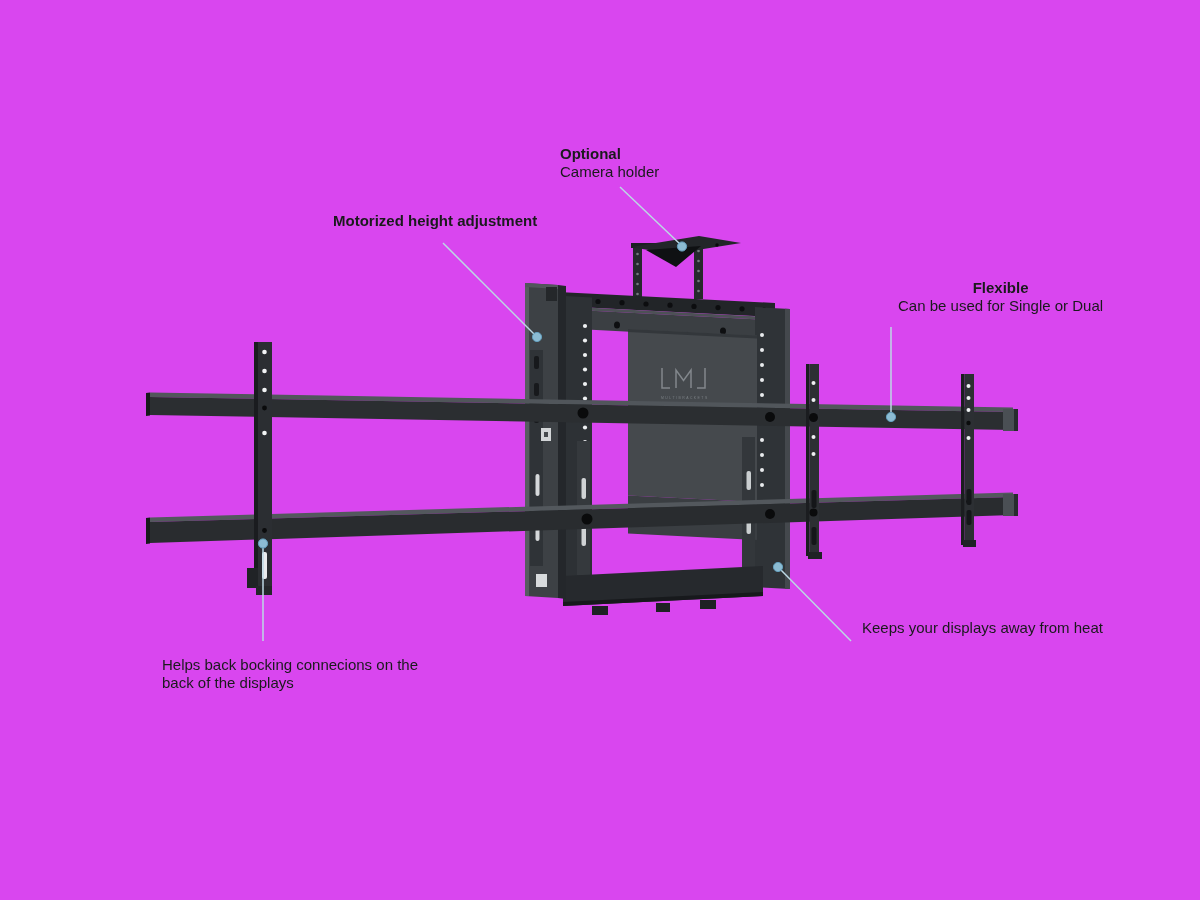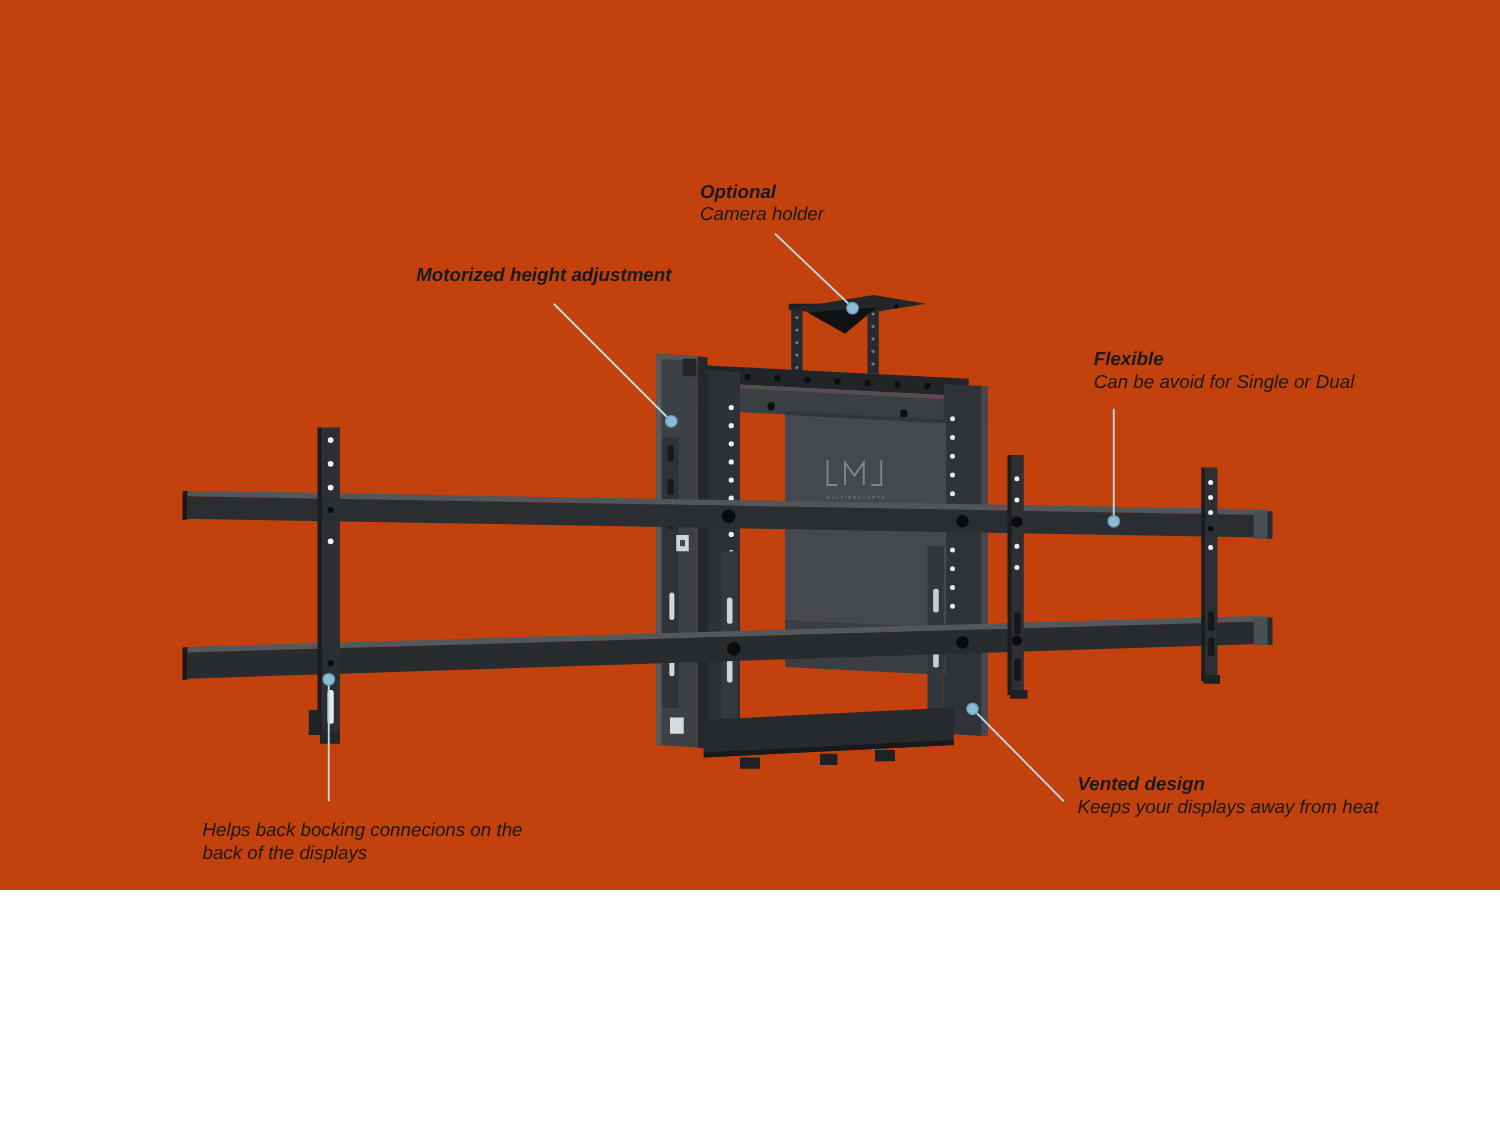--- a/index.html
+++ b/index.html
@@ -1,22 +1,21 @@
 <!DOCTYPE html>
 <html style="--leader-line: #bcd8e4; --leader-dot: #8cbcd3; --leader-dot-border: #649fbd; --text: #1a1a1c; --metal-dark: #2b2e31; --metal-mid: #3d4145; --metal-light: #51565b; --plate: #45494d;"><head>
 <meta charset="utf-8">
 <style>
   html,body{margin:0;padding:0;background:#ffffff;}
   .canvas{
     position:relative;
-    width:1200px;height:712px;
-    background:#c2410c;
+    width:1200px;height:900px;
+    background:#d946ef;
     font-family:"Liberation Sans", sans-serif;
     overflow:hidden;
-    font-style:italic;
   }
   .diagram-svg{position:absolute;left:0;top:0;width:1200px;height:900px;}
   .leader{stroke:var(--leader-line,#bcd8e4);stroke-width:1.5;fill:none;}
   .dot{fill:var(--leader-dot,#8cbcd3);stroke:var(--leader-dot-border,#649fbd);stroke-width:1;}
   .callout{
     position:absolute;
     color:var(--text,#1a1a1c);
     font-size:15px;
     line-height:18px;
     white-space:nowrap;
@@ -231,27 +230,26 @@
 
   <div class="callout" style="left:560px;top:145px;">
     <div class="title">Optional</div>
     <div>Camera holder</div>
   </div>
 
   <div class="callout" style="left:333px;top:212px;">
     <div class="title">Motorized height adjustment</div>
   </div>
 
-  <div class="callout" style="left:875px;top:279px;">
+  <div class="callout" style="left:898px;top:279px;text-align:center;">
     <div class="title">Flexible</div>
-    <div>Can be avoid for Single or Dual</div>
+    <div>Can be used for Single or Dual</div>
   </div>
 
   <div class="callout" style="left:862px;top:619px;">
-    <div class="title">Vented design</div>
     <div>Keeps your displays away from heat</div>
   </div>
 
   <div class="callout" style="left:162px;top:656px;">
     <div>Helps back bocking connecions on the</div>
     <div>back of the displays</div>
   </div>
 
 </div>
 

